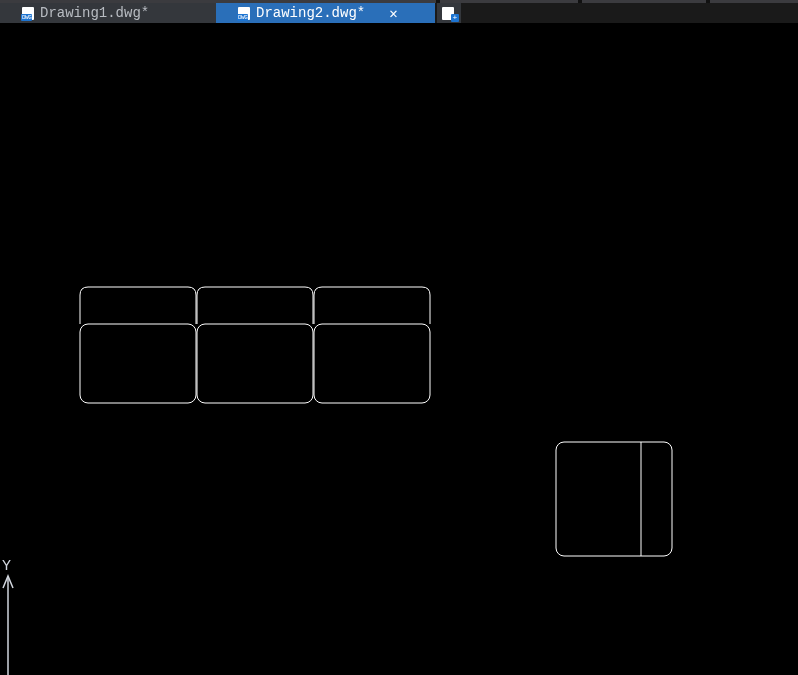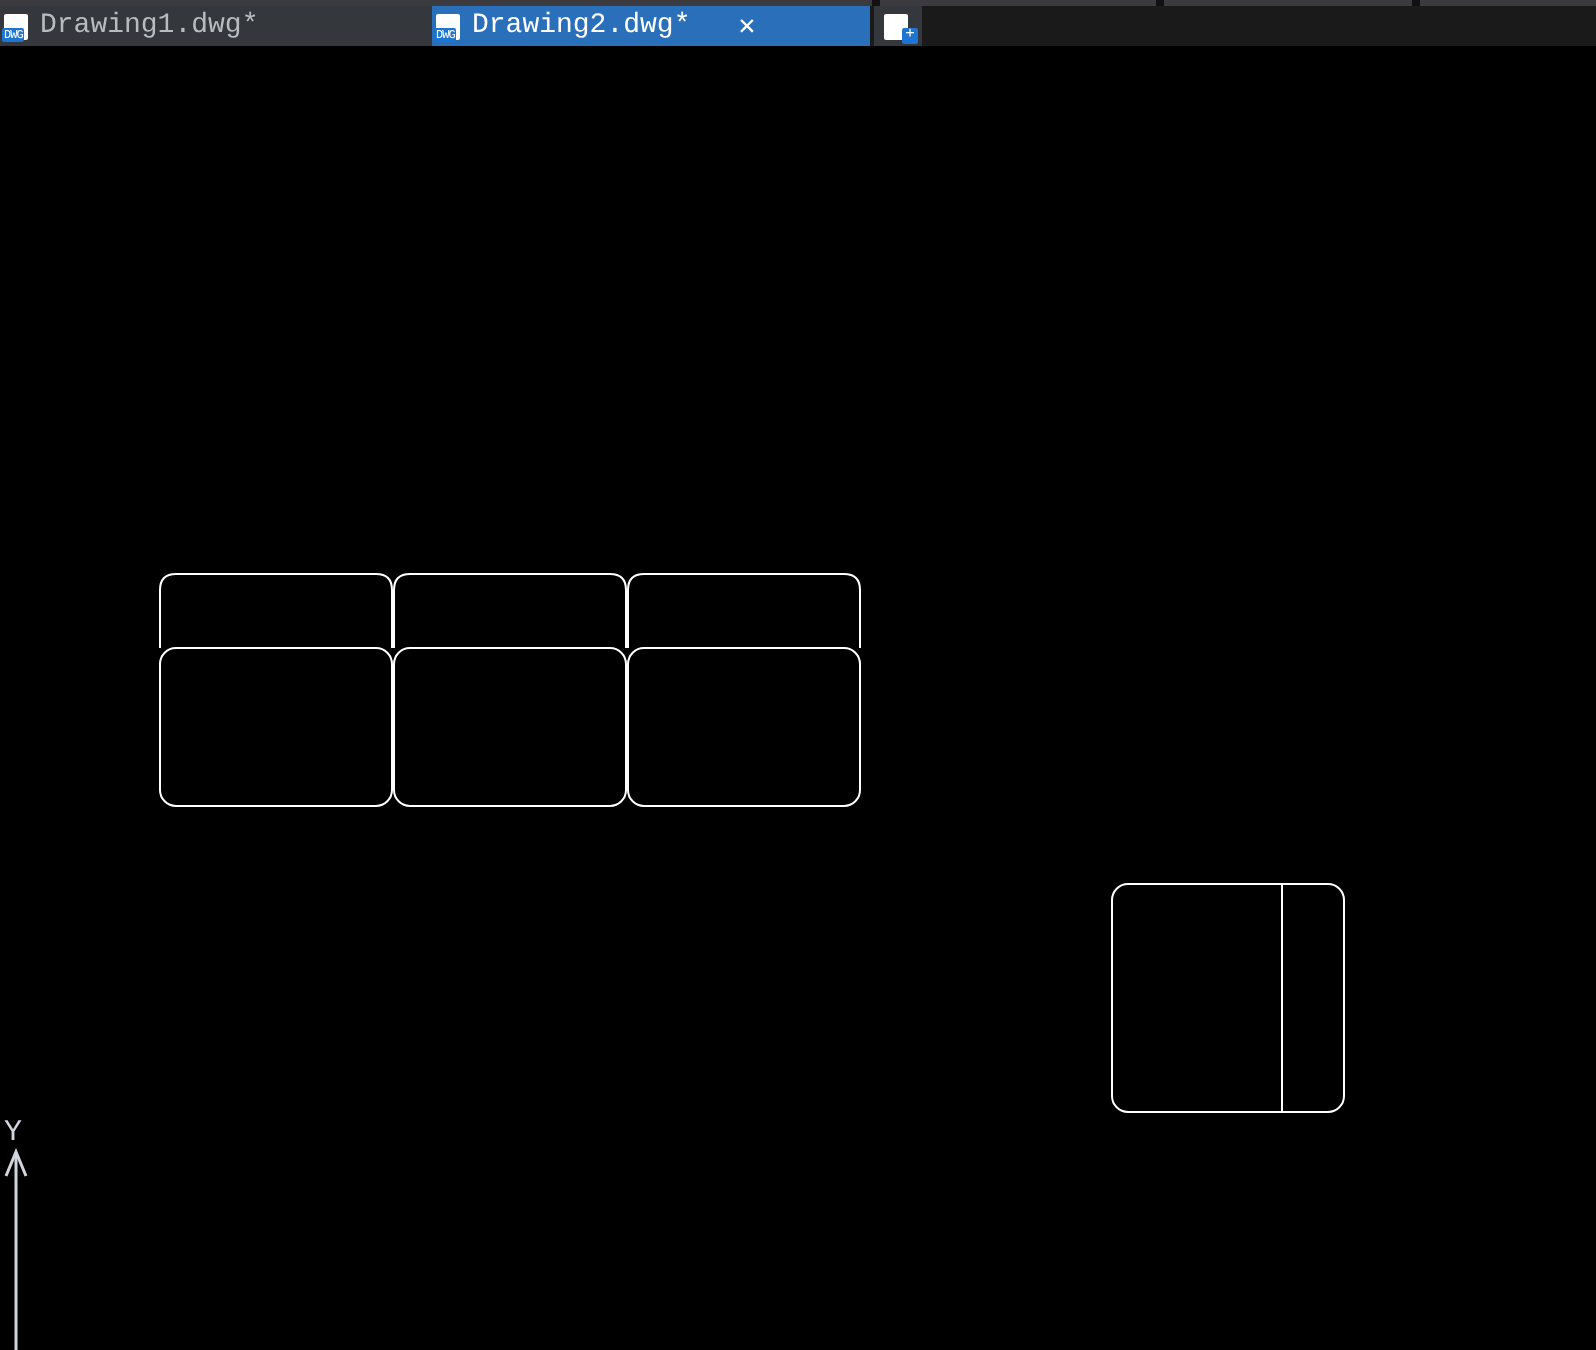--- a/index.html
+++ b/index.html
@@ -32,21 +32,21 @@
     top: 3px; left: 0; right: 0;
     height: 20px;
     display: flex;
     align-items: stretch;
     background: #1a1a1a;
   }
   .tab {
     display: flex;
     align-items: center;
     gap: 4px;
-    padding: 0 2px;
+    padding: 0 22px;
     height: 20px;
     color: #b8bcc2;
     cursor: pointer;
     user-select: none;
     min-width: 0;
   }
   .tab.inactive {
     background: #34373c;
   }
   .tab.active {

